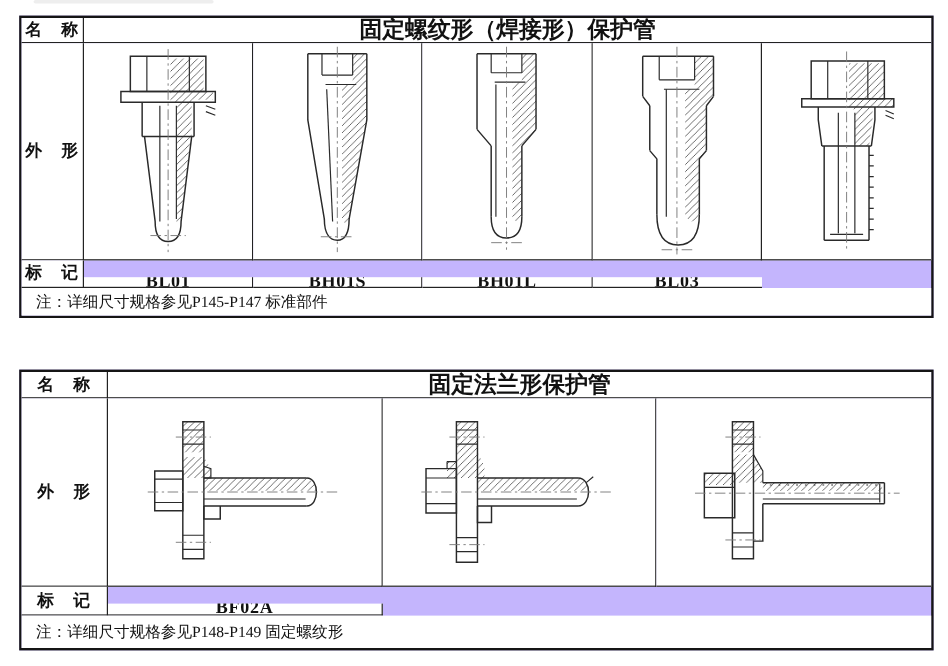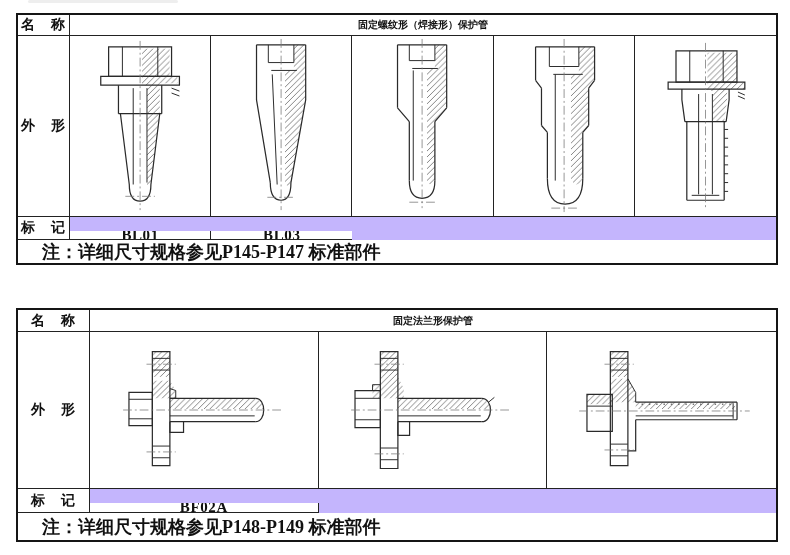--- a/index.html
+++ b/index.html
@@ -16,23 +16,23 @@
       grid-template-rows:21px 181px 23px auto;}
   #t2{left:16px;top:308px;width:762px;height:234px;
       grid-template-columns:72px repeat(3,1fr);
       grid-template-rows:22px 157px 24px auto;}
   .c{border-right:1px solid #222;border-bottom:1px solid #222;
      display:flex;align-items:center;justify-content:center;
      box-sizing:border-box;overflow:hidden;background:#fff;}
   .nr{border-right:none;}
   .nb{border-bottom:none;}
   .lab{font-weight:bold;font-size:14px;letter-spacing:1px;}
-  .title{font-weight:bold;font-size:10px;}
+  .title{font-weight:bold;font-size:19px;}
   .mark{font-weight:bold;font-size:15px;letter-spacing:.6px;margin-top:14px;}
-  .note{justify-content:flex-start;padding-left:24px;font-weight:bold;font-size:18px;}
+  .note{justify-content:flex-start;padding-left:12px;font-weight:normal;font-size:13px;}
   .span5{grid-column:2 / span 5;}
   .span3{grid-column:2 / span 3;font-family:Liberation Serif, serif;}
   .spanAll1{grid-column:1 / span 6;}
   .spanAll2{grid-column:1 / span 4;}
   svg{display:block;}
   .ol{stroke:#2a2a2a;stroke-width:1.25;fill:none;stroke-linejoin:miter;stroke-linecap:butt;}
   .thin{stroke:#2a2a2a;stroke-width:1;fill:none;}
   .cl{stroke:#7a7a7a;stroke-width:.8;fill:none;stroke-dasharray:9 3 2 3;}
   .ht{fill-opacity:1;stroke:none;}
 </style>
@@ -137,20 +137,22 @@
       <path class="ol" d="M47,53 V64 L50,86 M95,53 V64 L92,86 M50,86 H92"></path>
       <path class="ol" d="M52,86 V166 M90,86 V166 M52,166 H90"></path>
       <path class="thin" d="M57,161 H85 M64,58 V160 M78,58 V160"></path>
       <path class="thin" d="M90,94 h4 M90,103 h4 M90,112 h4 M90,121 h4 M90,130 h4 M90,139 h4 M90,148 h4 M90,157 h4"></path>
       <path class="cl" d="M71,6 V176"></path>
     </svg>
   </div>
 
   <div class="c lab">标　记</div>
   <div class="c mark">BL01</div>
+  <div class="c mark">BH01S</div>
+  <div class="c mark">BH01L</div>
   <div class="c nr mark">BL03</div>
 
   <div class="c nr nb note spanAll1">注：详细尺寸规格参见P145-P147 标准部件</div>
 </div>
 
 <div id="t2" class="tbl">
 
   <div class="c lab">名　称</div>
   <div class="c nr title span3">固定法兰形保护管</div>
 
@@ -222,14 +224,14 @@
       <path class="thin" d="M188,71 V87 M88,84 H188"></path>
       <path class="thin" stroke-dasharray="1.5 6" d="M94,72 H188"></path>
       <path class="ol" d="M88,88 V120 H80"></path>
       <path class="cl" d="M30,79 H205 M56,31 H86 M56,119 H86"></path>
     </svg>
   </div>
 
   <div class="c lab">标　记</div>
   <div class="c mark">BF02A</div>
 
-  <div class="c nr nb note spanAll2">注：详细尺寸规格参见P148-P149 标准部件</div>
+  <div class="c nr nb note spanAll2">注：详细尺寸规格参见P148-P149 固定螺纹形</div>
 </div>
 
 </body></html>

